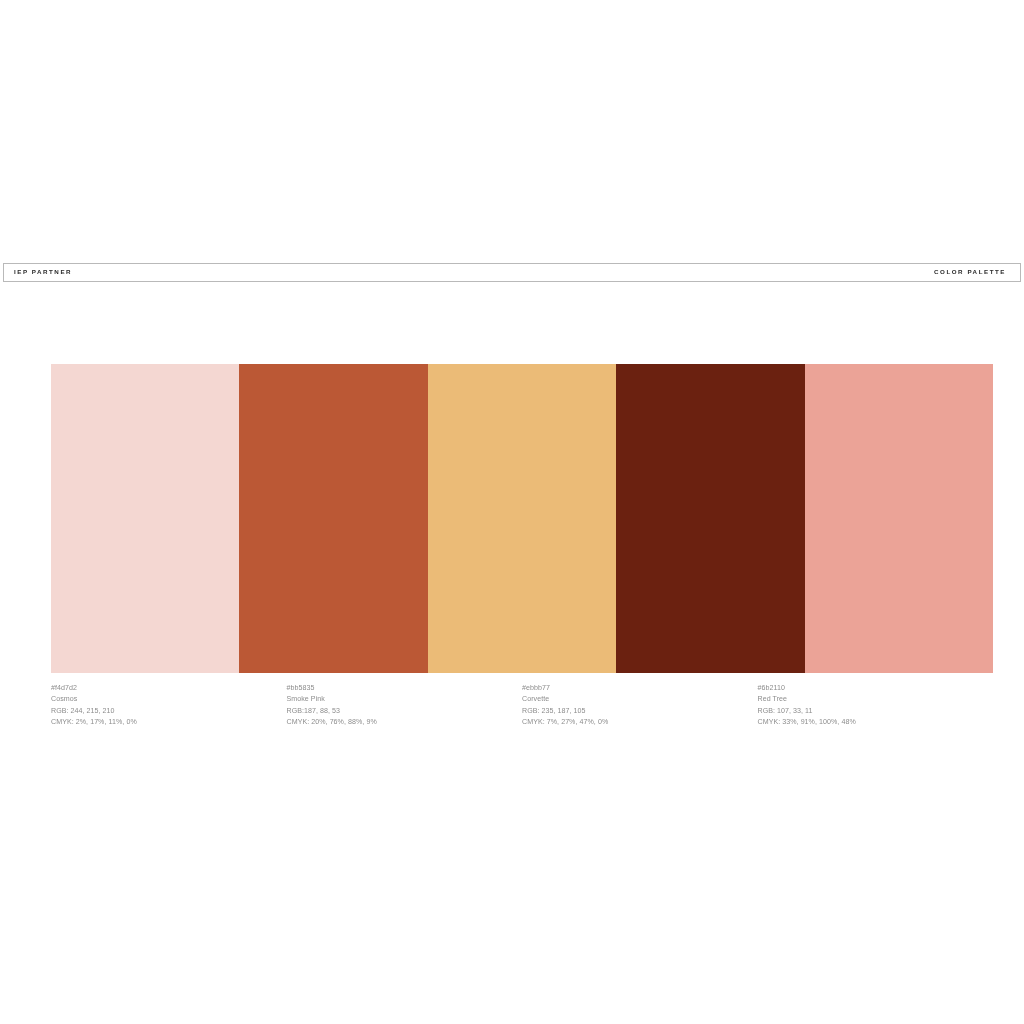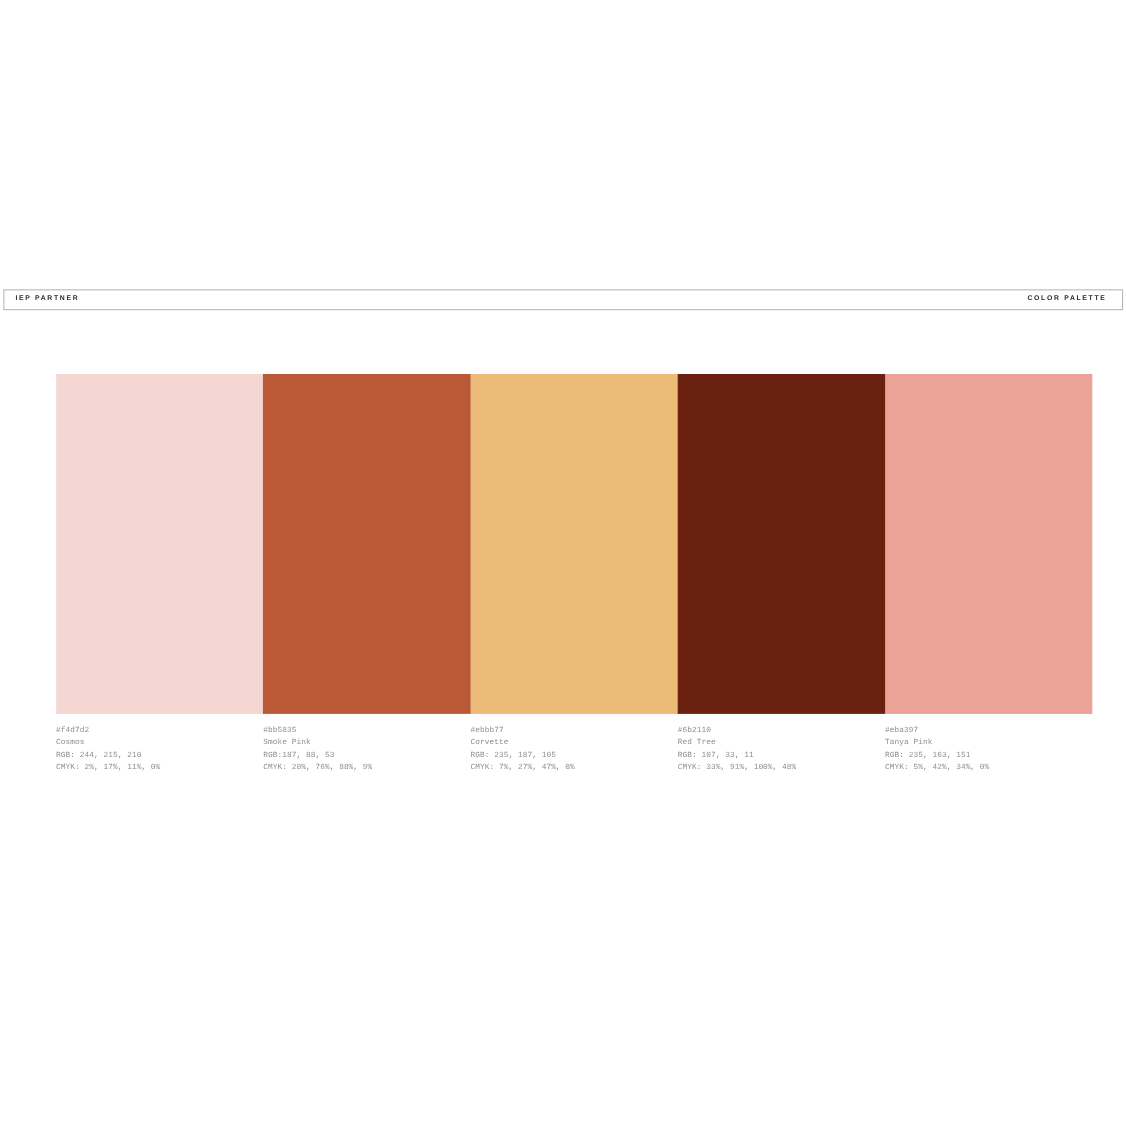--- a/index.html
+++ b/index.html
@@ -42,23 +42,22 @@
     white-space: nowrap;
   }
   .header-label.right {
     padding-right: 4px;
   }
 
   
   .palette {
     position: absolute;
     left: 51px;
-    top: 340px;
+    top: 364px;
     width: 942px;
-    font-family: Liberation Mono, monospace;
   }
   .swatch-row {
     display: flex;
     width: 942px;
     height: 309px;
   }
   .swatch {
     flex: 1 1 0;
     height: 100%;
   }
@@ -124,21 +123,15 @@
       <span class="line name">Corvette</span>
       <span class="line rgb">RGB: 235, 187, 105</span>
       <span class="line cmyk">CMYK: 7%, 27%, 47%, 0%</span>
     </div>
     <div class="label-cell">
       <span class="line hex">#6b2110</span>
       <span class="line name">Red Tree</span>
       <span class="line rgb">RGB: 107, 33, 11</span>
       <span class="line cmyk">CMYK: 33%, 91%, 100%, 48%</span>
     </div>
-    <div class="label-cell">
-      <span class="line hex">#eba397</span>
-      <span class="line name">Tanya Pink</span>
-      <span class="line rgb">RGB: 235, 163, 151</span>
-      <span class="line cmyk">CMYK: 5%, 42%, 34%, 0%</span>
-    </div>
   </div>
 
 </div>
 
 </body></html>

